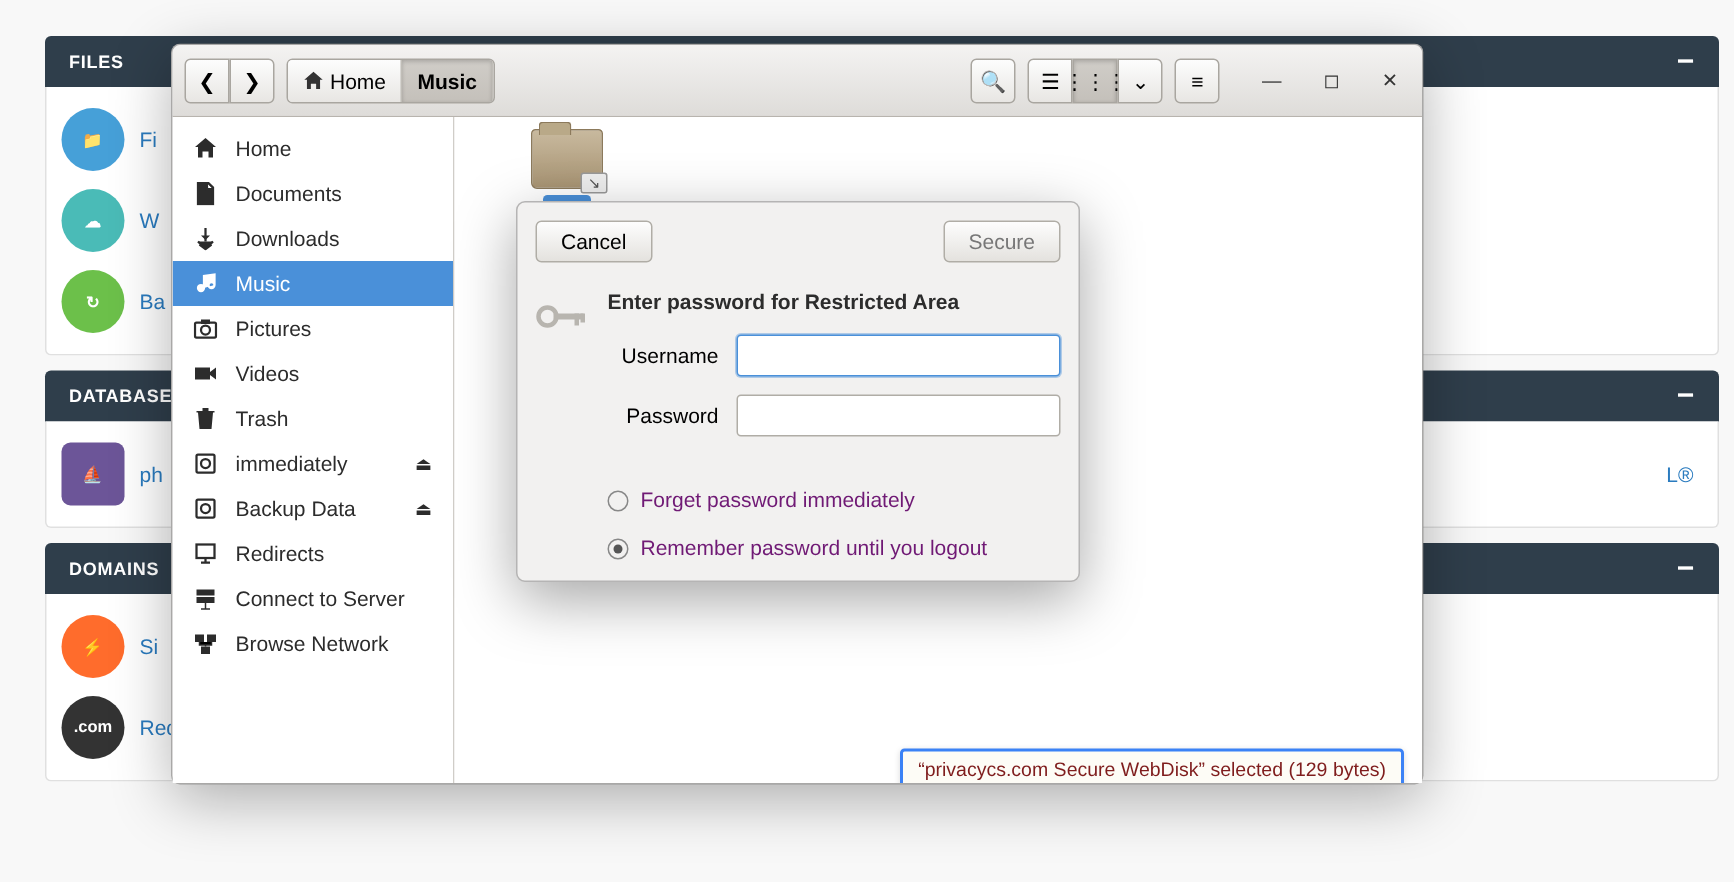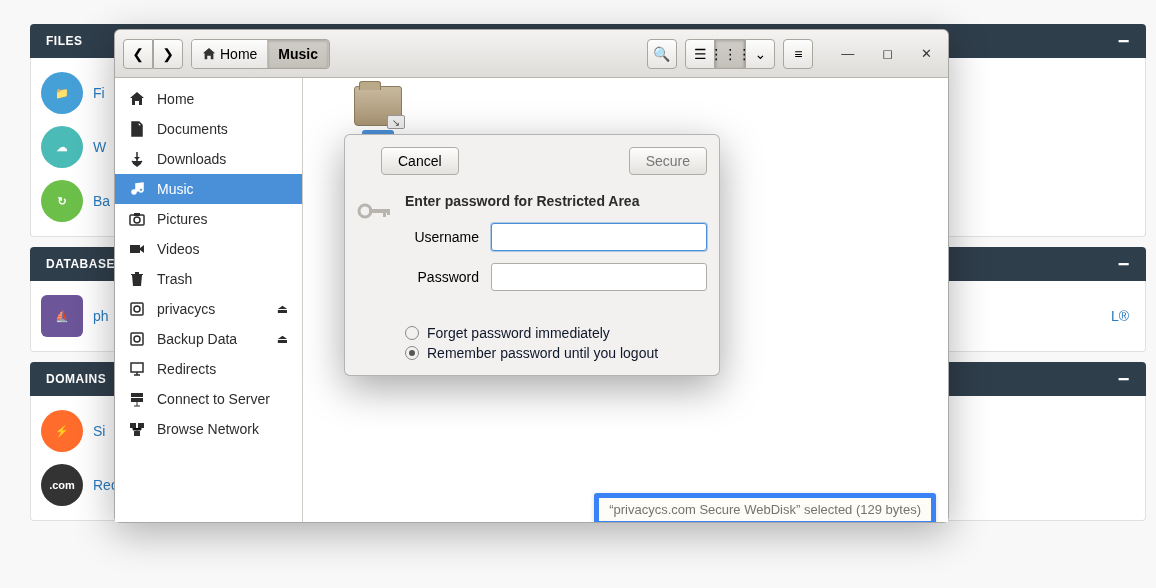--- a/index.html
+++ b/index.html
@@ -47,37 +47,37 @@
 .sb-item .sb-icon { width: 16px; display: inline-flex; justify-content: center; font-size: 14px; }
 .sb-item .eject { margin-left: auto; font-size: 12px; }
 
 .content { flex: 1; background: #fff; position: relative; }
 .folder-item { position: absolute; left: 30px; top: 8px; width: 90px; text-align: center; cursor: pointer; }
 .folder-glyph { width: 48px; height: 40px; margin: 0 auto 4px; background: linear-gradient(#c8b99e, #a89473); border-radius: 3px 3px 4px 4px; position: relative; border: 1px solid #8c7a5c; }
 .folder-glyph:before { content: ""; position: absolute; left: 4px; top: -6px; width: 20px; height: 8px; background: #b9a988; border-radius: 3px 3px 0 0; border: 1px solid #8c7a5c; border-bottom: none; }
 .folder-glyph .link-badge { position: absolute; right: -4px; bottom: -4px; width: 18px; height: 14px; background: #eee; border: 1px solid #999; border-radius: 2px; font-size: 10px; color: #555; display: flex; align-items: center; justify-content: center; }
 .folder-label { background: #4a90d9; color: #fff; border-radius: 3px; padding: 2px 4px; font-size: 12px; display: inline-block; max-width: 80px; overflow: hidden; }
 
-.statusbar { position: absolute; right: 12px; bottom: -4px; background: #fdfcf6; border: 5px solid #3b82f6; border-radius: 3px; padding: 4px 10px; font-size: 13px; color: #737373; box-shadow: 0 1px 4px rgba(0,0,0,0.15); }
+.statusbar { position: absolute; right: 12px; bottom: -4px; background: #fdfcf6; border: 2px solid #3b82f6; border-radius: 3px; padding: 4px 10px; font-size: 13px; color: #7f1d1d; box-shadow: 0 1px 4px rgba(0,0,0,0.15); }
 
 
 .dialog { position: absolute; left: 344px; top: 134px; width: 376px; background: #f2f1f0; border: 1px solid rgba(0,0,0,0.25); border-radius: 6px; box-shadow: 0 12px 40px rgba(0,0,0,0.35); padding: 12px; font-size: 14px; }
 .dlg-top { display: flex; justify-content: space-between; margin-bottom: 18px; }
-.dlg-btn { padding: 5px 16px; border: 1px solid #b0ada6; background: linear-gradient(#fdfdfd, #e4e2de); border-radius: 4px; cursor: pointer; font-size: 14px; margin-left: 24px; }
+.dlg-btn { padding: 5px 16px; border: 1px solid #b0ada6; background: linear-gradient(#fdfdfd, #e4e2de); border-radius: 4px; cursor: pointer; font-size: 14px; }
 .dlg-btn.primary { color: #777; }
 .dlg-main { display: flex; gap: 12px; margin-bottom: 20px; }
 .dlg-icon { width: 36px; color: #b8b5af; font-size: 20px; flex-shrink: 0; padding-top: 8px; }
 .dlg-fields { flex: 1; }
 .dlg-title { font-weight: 700; color: #2c2c2c; margin-bottom: 14px; font-size: 14px; }
 .field-row { display: flex; align-items: center; gap: 12px; margin-bottom: 12px; }
 .field-row label { width: 74px; text-align: right; color: #000000; }
 .field-row input { flex: 1; height: 28px; border: 1px solid #b0ada6; border-radius: 3px; padding: 0 6px; font-size: 14px; }
 .field-row input.focus { border-color: #4a90d9; box-shadow: 0 0 0 1px rgba(74,144,217,0.4); outline: none; }
 .radio-group { margin-left: 48px; }
-.radio-row { display: flex; align-items: center; gap: 8px; padding: 2px 0; color: #0f172a; cursor: pointer; }
+.radio-row { display: flex; align-items: flex-end; gap: 8px; padding: 2px 0; color: #701a75; cursor: pointer; margin-top: 12px; }
 .radio { width: 14px; height: 14px; border: 1px solid #888; border-radius: 50%; display: inline-flex; align-items: center; justify-content: center; }
 .radio.checked:after { content: ""; width: 6px; height: 6px; background: #555; border-radius: 50%; }
 svg { display: block; }
 </style>
 </head>
 <body>
 
 <div class="cpanel">
   <div class="section" style="margin-top:24px">
     <div class="section-header">
@@ -259,21 +259,21 @@
           </span>
           <span>Trash</span>
         </div>
         <div class="sb-item">
           <span class="sb-icon">
             <svg width="16" height="16" viewBox="0 0 16 16">
               <rect x="2" y="2" width="12" height="12" rx="1" fill="none" stroke="currentColor" stroke-width="1.5"></rect>
               <circle cx="8" cy="8" r="3" fill="none" stroke="currentColor" stroke-width="1.5"></circle>
             </svg>
           </span>
-          <span>privacycs</span>
+          <span>immediately</span>
           <span class="eject">⏏</span>
         </div>
         <div class="sb-item">
           <span class="sb-icon">
             <svg width="16" height="16" viewBox="0 0 16 16">
               <rect x="2" y="2" width="12" height="12" rx="1" fill="none" stroke="currentColor" stroke-width="1.5"></rect>
               <circle cx="8" cy="8" r="3" fill="none" stroke="currentColor" stroke-width="1.5"></circle>
             </svg>
           </span>
           <span>Backup Data</span>

